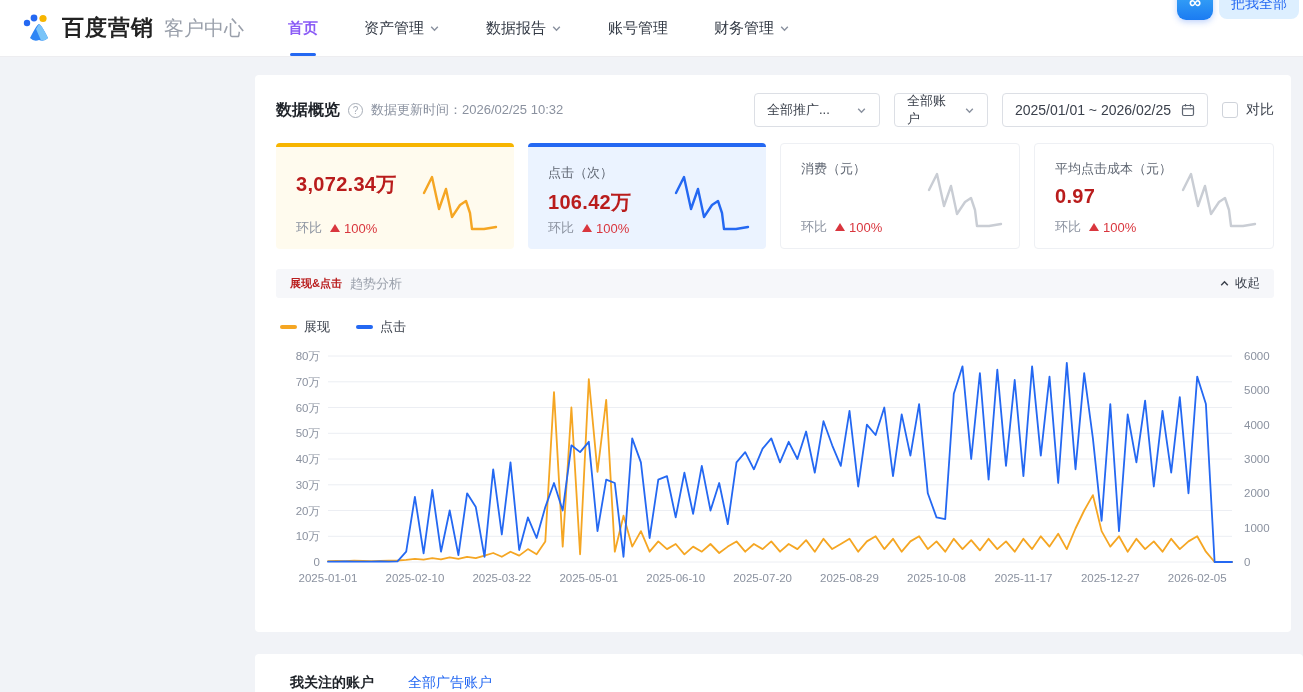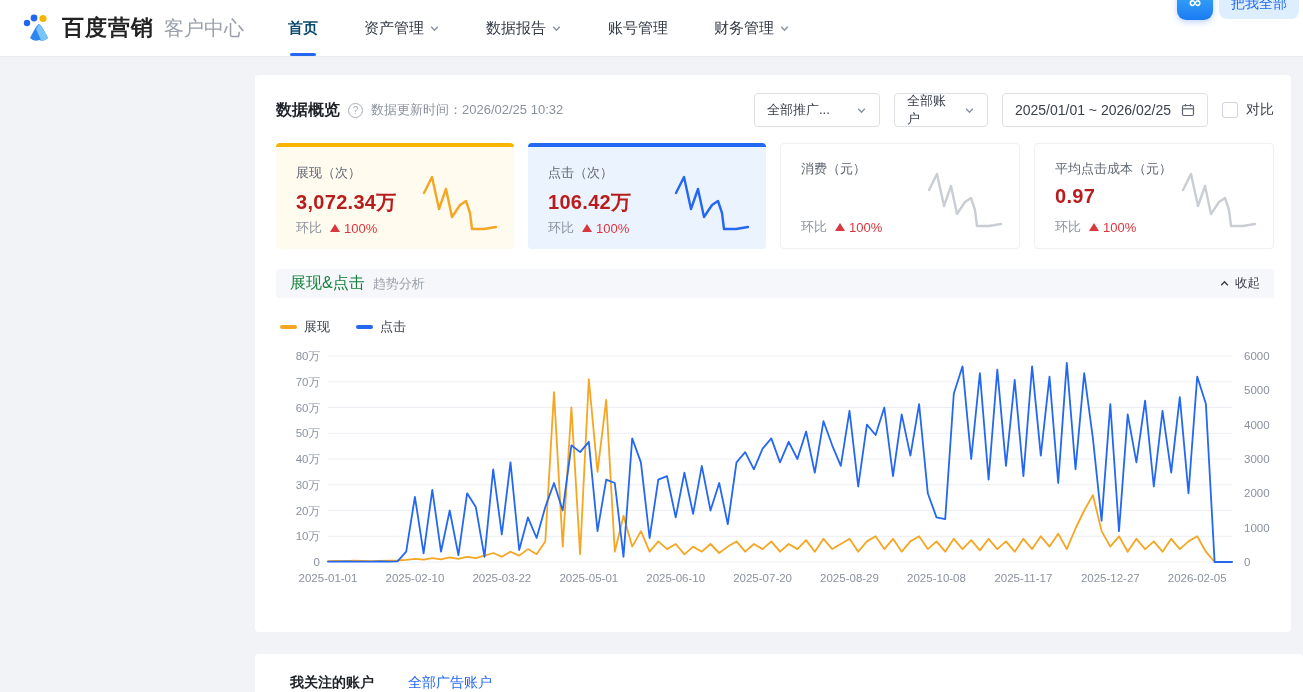--- a/index.html
+++ b/index.html
@@ -9,21 +9,21 @@
   
   .nav { position:relative; height:57px; background:#fff; border-bottom:1px solid #ededf0;
     display:flex; align-items:center; padding:0 20px; z-index:5; }
   .logo { display:flex; align-items:center; gap:8px; margin-right:44px; }
   .logo-mark { width:34px; height:30px; position:relative; }
   .logo-cn { font-size:22px; font-weight:700; color:#222; letter-spacing:1px; }
   .logo-sub { font-size:20px; color:#9aa0ab; margin-left:2px; }
   .nav-items { display:flex; align-items:center; gap:46px; height:100%; }
   .nav-item { display:flex; align-items:center; gap:5px; font-size:15px; color:#333a45;
     height:100%; cursor:pointer; position:relative; text-decoration:none; }
-  .nav-item.active { color:#0c4a6e; font-weight:600; }
+  .nav-item.active { color:#8b5cf6; font-weight:600; }
   .nav-item.active::after { content:""; position:absolute; bottom:0; left:50%; transform:translateX(-50%);
     width:26px; height:3px; background:#2468F2; border-radius:2px; }
   .chev { color:#8a919f; display:inline-flex; }
 
   
   .assistant { position:absolute; top:-14px; right:4px; display:flex; align-items:center; gap:6px; z-index:9; }
   .assistant-icon { width:36px; height:34px; border-radius:9px;
     background:linear-gradient(180deg,#3fb1f8,#1b7bf2);
     display:flex; align-items:center; justify-content:center;
     color:#fff; font-size:17px; font-weight:700; box-shadow:0 2px 6px rgba(36,104,242,.3); }
@@ -64,21 +64,21 @@
   .stat-ratio { position:absolute; left:20px; bottom:12px; font-size:13px; color:#8a919f;
     display:flex; align-items:center; gap:8px; }
   .delta { color:#D9363E; display:flex; align-items:center; gap:4px; }
   .tri-up { width:0; height:0; border-left:5px solid transparent; border-right:5px solid transparent;
     border-bottom:8px solid #D9363E; display:inline-block; }
   .spark { position:absolute; right:14px; top:24px; }
 
   
   .section-bar { margin-top:20px; height:29px; background:#f6f7fa; border-radius:3px;
     display:flex; align-items:center; padding:0 14px; }
-  .sec-title { font-size:16px; color:#15803d; font-weight:400; }
+  .sec-title { font-size:11px; color:#b91c1c; font-weight:700; }
   .sec-sub { font-size:13px; color:#9aa0ab; margin-left:8px; }
   .collapse { margin-left:auto; display:flex; align-items:center; gap:5px; font-size:12.5px;
     color:#3b414c; cursor:pointer; }
   .legend { display:flex; align-items:center; gap:26px; margin:20px 0 0 4px; }
   .legend-item { display:flex; align-items:center; gap:7px; font-size:13px; color:#3b414c; cursor:pointer; }
   .swatch { width:17px; height:4px; border-radius:2px; display:inline-block; }
 
   .chart-wrap { margin-top:6px; }
   .ax { font-family:"Liberation Sans","DejaVu Sans",sans-serif; font-size:11.5px; fill:#8A919F; }
 
@@ -181,21 +181,20 @@
         </div>
         <label class="cmp">
           <span class="checkbox"></span>
           <span>对比</span>
         </label>
       </div>
     </div>
 
     <div class="stats">
       <div class="stat hl" style="border-top-color: rgb(247, 181, 0); background-color: rgb(255, 251, 238);">
-        <div class="stat-title">展现（次）</div>
         <div class="stat-value">3,072.34万</div>
         <div class="stat-ratio">
           <span>环比</span>
           <span class="delta">
               <span class="tri-up"></span>
               <span>100%</span>
             </span>
         </div>
         <svg class="spark" width="82" height="66" viewBox="0 0 82 66">
           <polyline fill="none" stroke-width="2.4" stroke-linejoin="round" stroke-linecap="round" points="6,22 14,6 21,38 28,18 34,46 42,34 48,30 52,42 54,58 66,58 78,56" stroke="#F5A623"></polyline>

